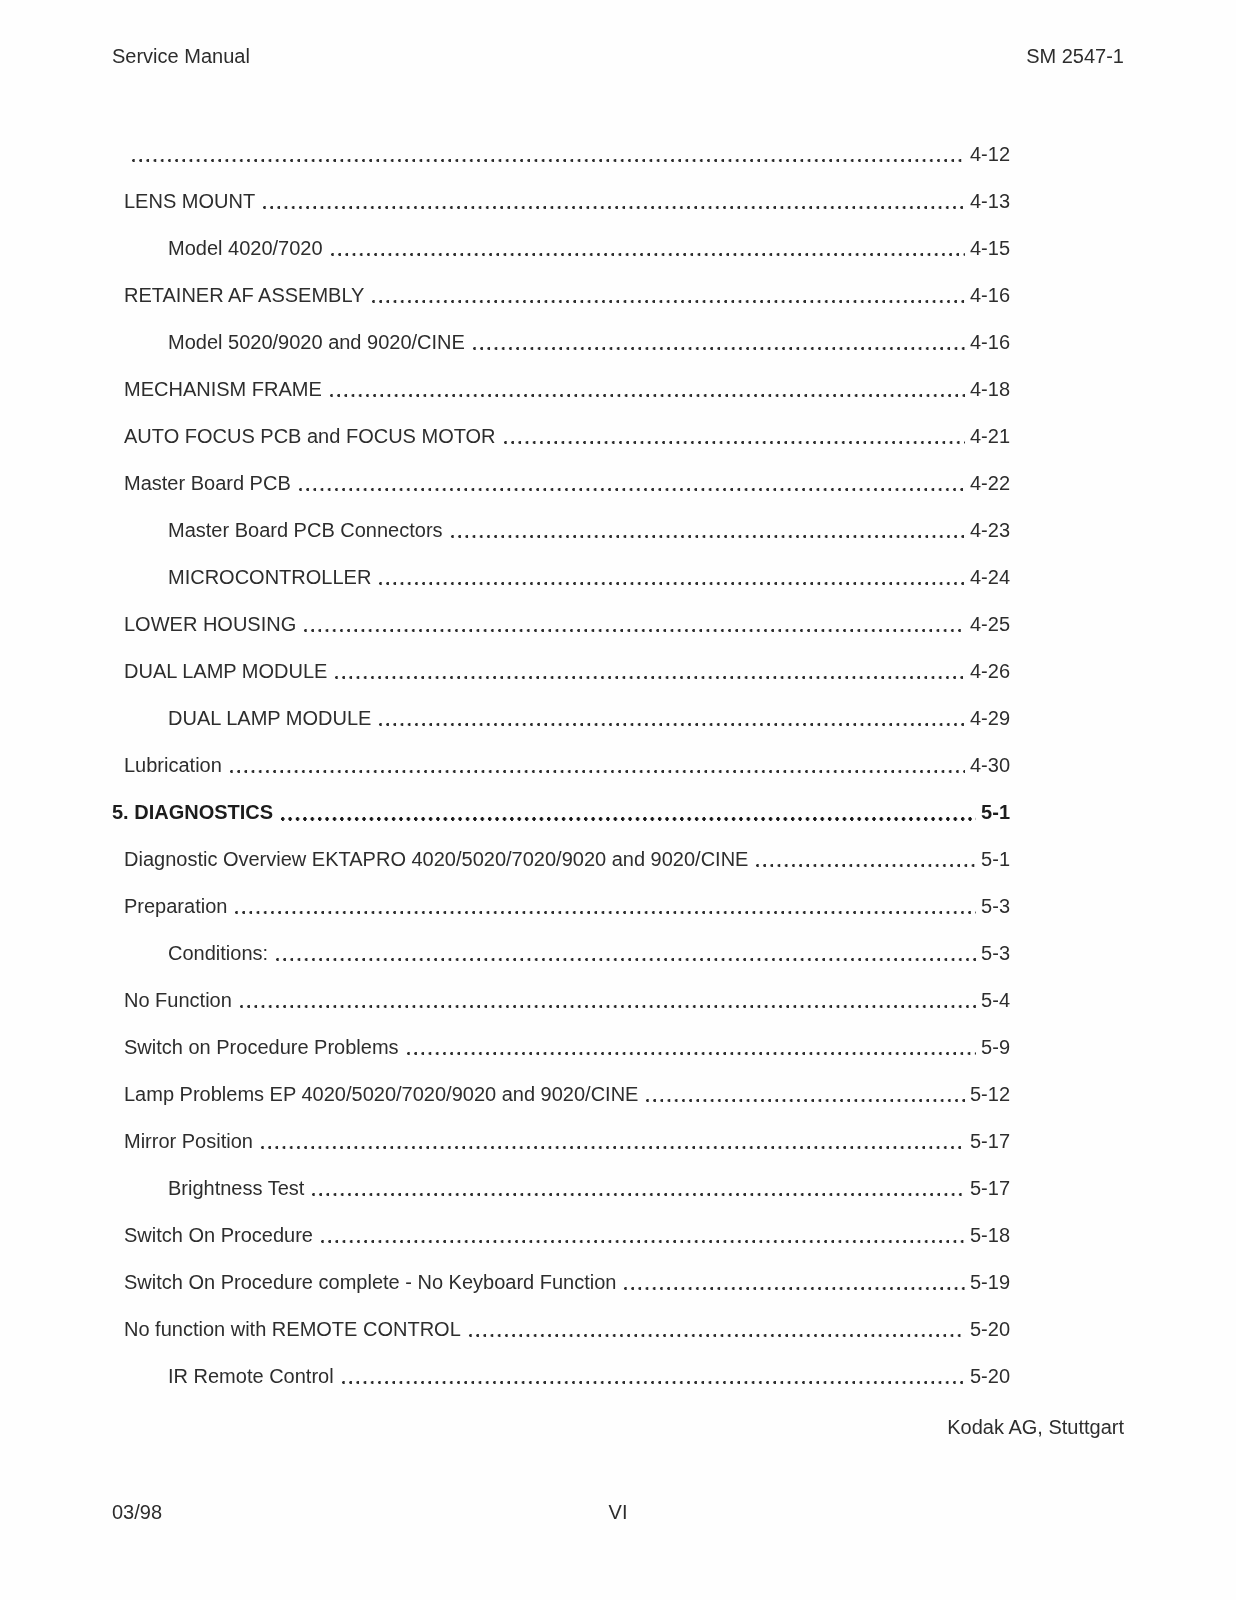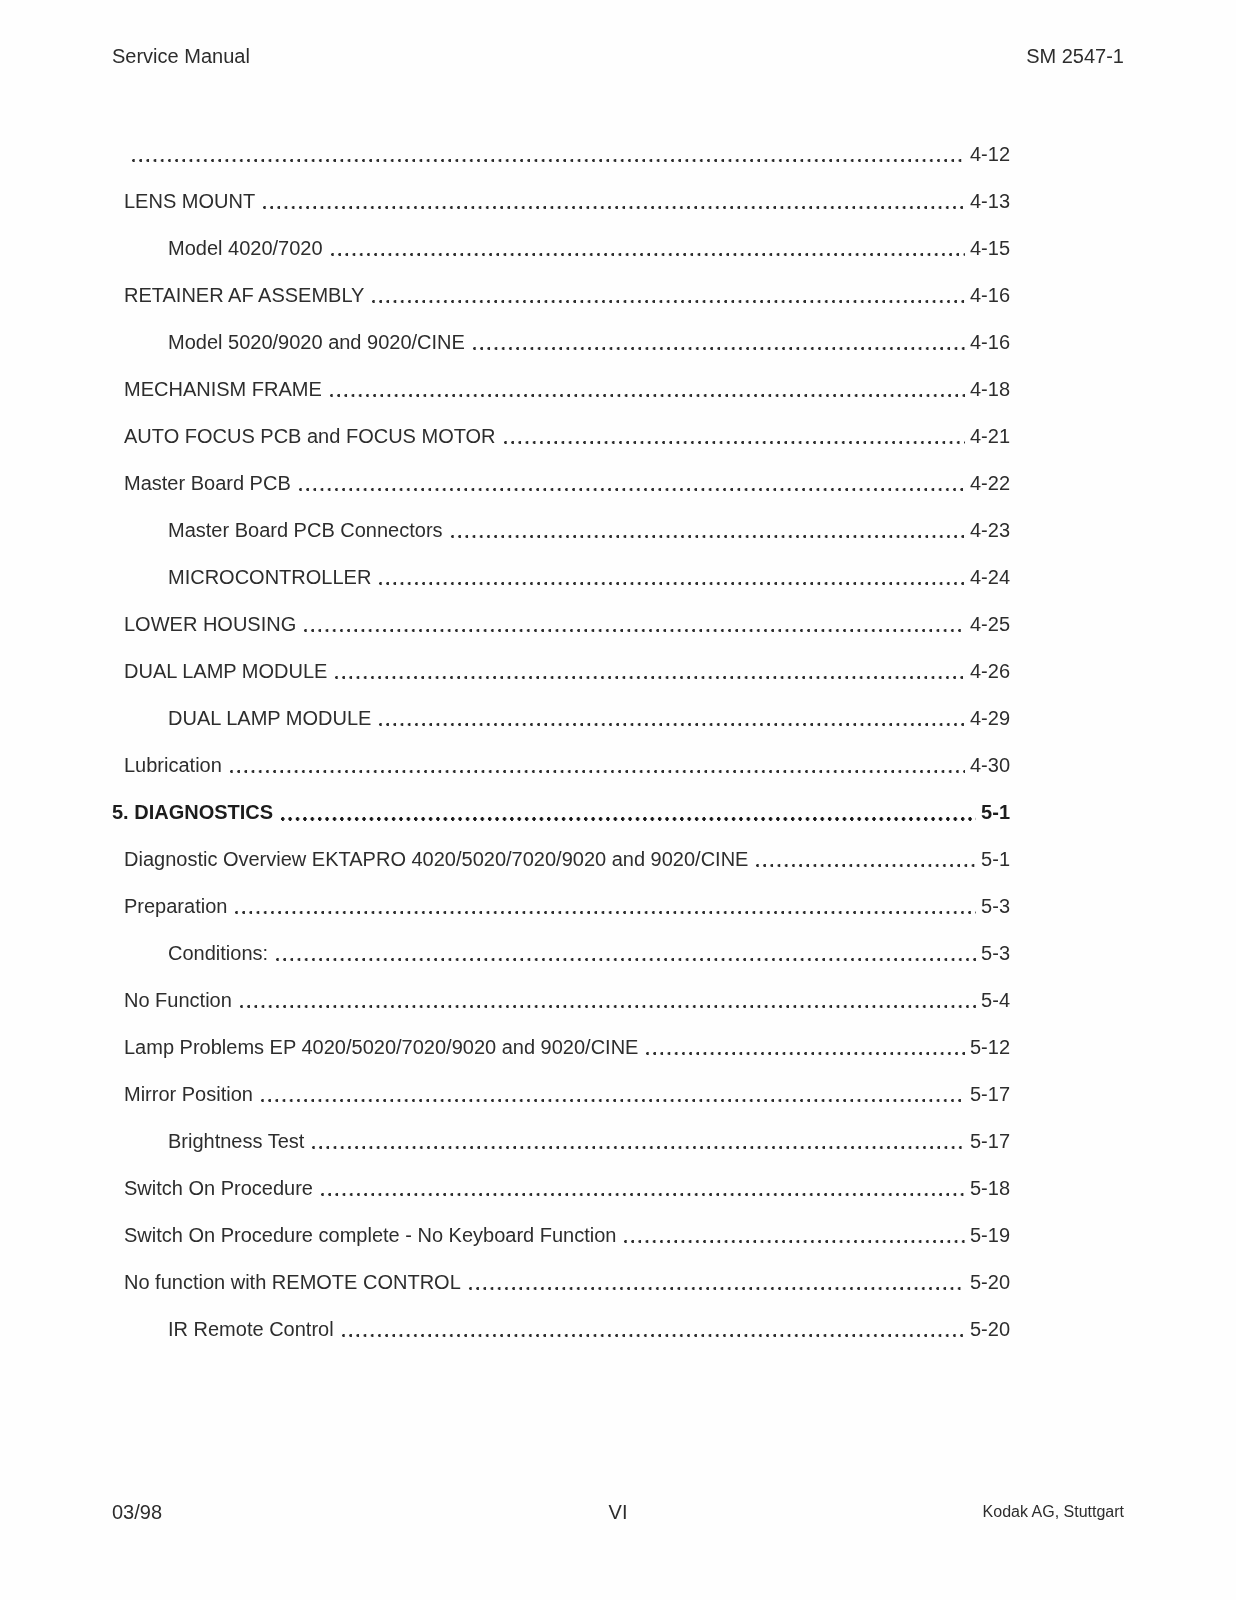--- a/index.html
+++ b/index.html
@@ -40,21 +40,21 @@
     background-position:left 2px bottom 5px;
   }
   .toc-row.bold .toc-leader{
     background-image:radial-gradient(circle at 1.7px 1.7px, #161616 1.5px, rgba(0,0,0,0) 1.85px);
     background-size:7.4px 3.5px;
     background-position:left 2px bottom 5px;
   }
   .toc-page{line-height:26px;white-space:nowrap;margin-top:28px;}
   .ftr-left{position:absolute;top:1500px;left:112px;font-size:20px;line-height:24px;}
   .ftr-center{position:absolute;top:1500px;left:0;width:1236px;text-align:center;font-size:20px;line-height:24px;}
-  .ftr-right{position:absolute;top:1500px;right:112px;font-size:16px;line-height:24px;}
+  .ftr-right{position:absolute;top:1415px;right:112px;font-size:20px;line-height:24px;}
 </style>
 </head>
 <body>
 
 <div class="page" style="background: rgb(254, 254, 254); color: rgb(45, 45, 45);">
 
   <div class="hdr-left">Service Manual</div>
 
   <div class="hdr-right">SM 2547-1</div>
 
@@ -165,20 +165,25 @@
     <span class="toc-leader"></span>
     <span class="toc-page">5-3</span>
   </div>
 
   <div class="toc-row lvl1">
     <span class="toc-label">No Function</span>
     <span class="toc-leader"></span>
     <span class="toc-page">5-4</span>
   </div>
 
+  <div class="toc-row lvl1">
+    <span class="toc-label">Switch on Procedure Problems</span>
+    <span class="toc-leader"></span>
+    <span class="toc-page">5-9</span>
+  </div>
 
   <div class="toc-row lvl1">
     <span class="toc-label">Lamp Problems EP 4020/5020/7020/9020 and 9020/CINE</span>
     <span class="toc-leader"></span>
     <span class="toc-page">5-12</span>
   </div>
 
   <div class="toc-row lvl1">
     <span class="toc-label">Mirror Position</span>
     <span class="toc-leader"></span>

